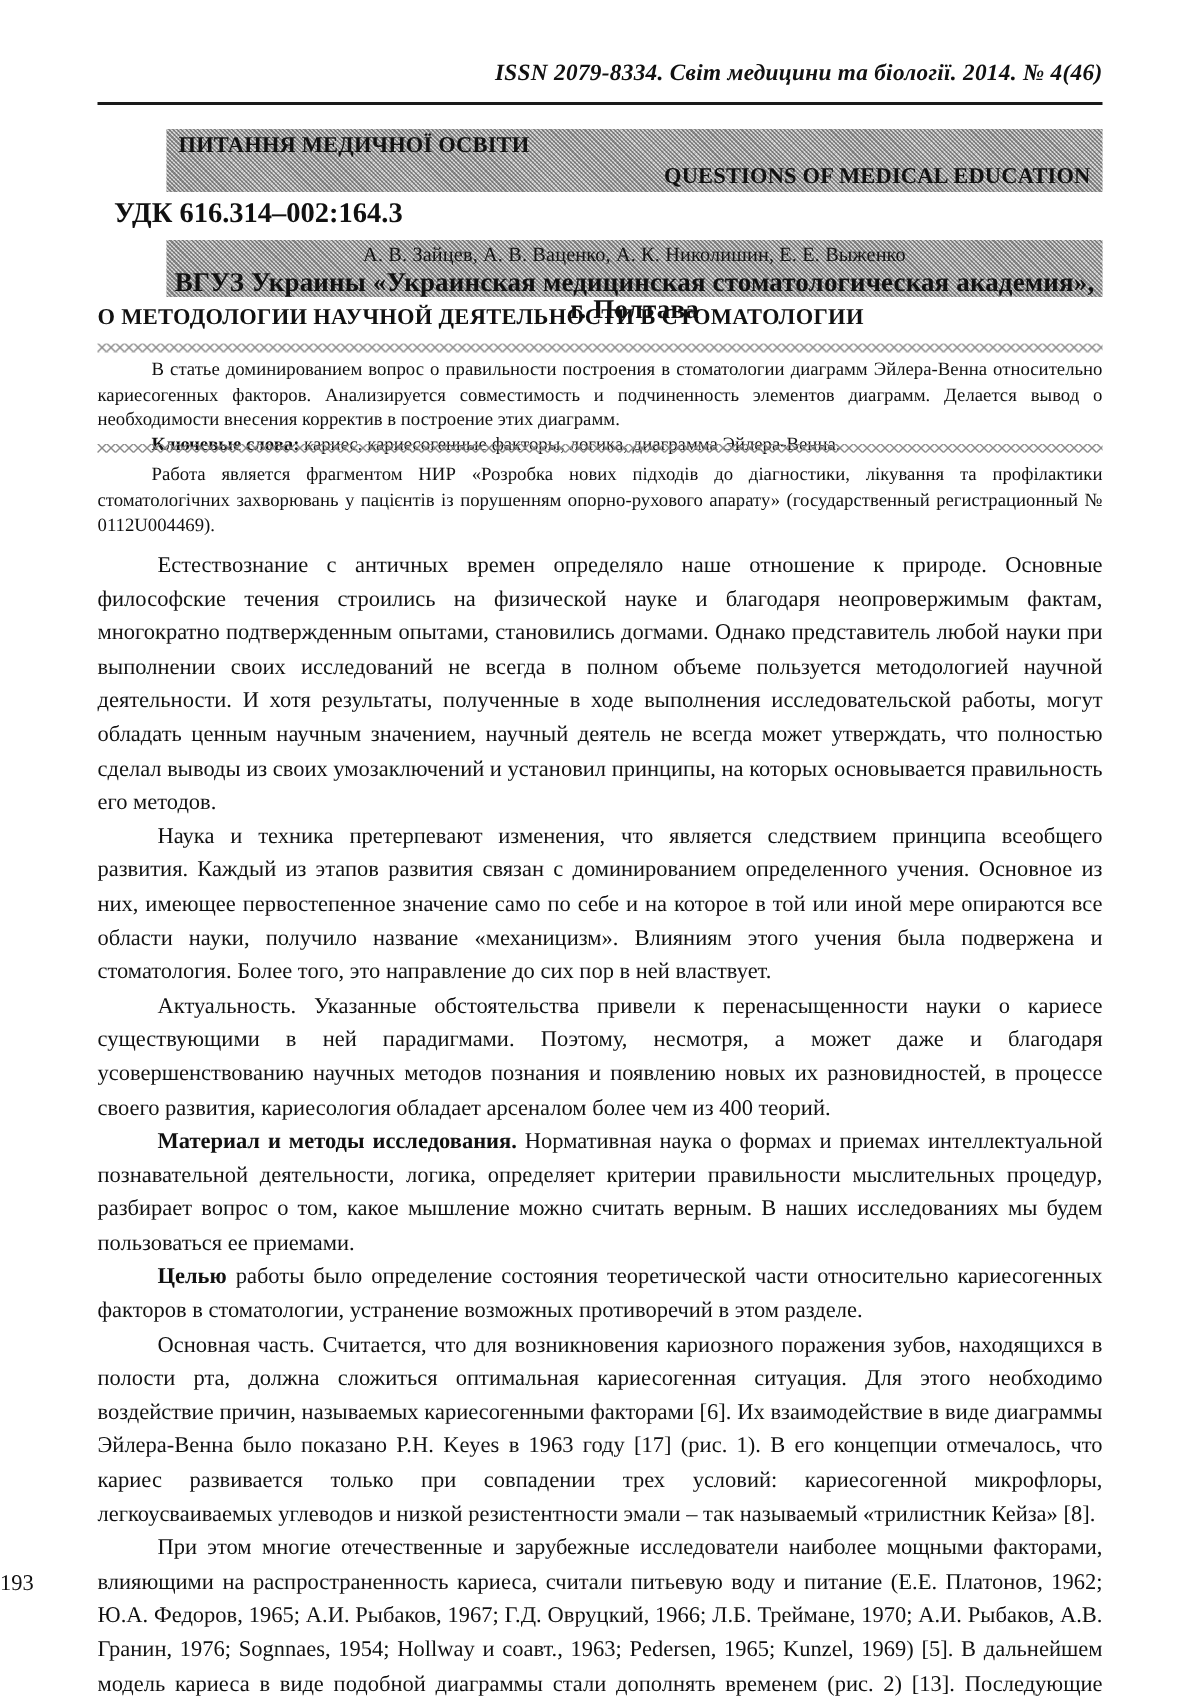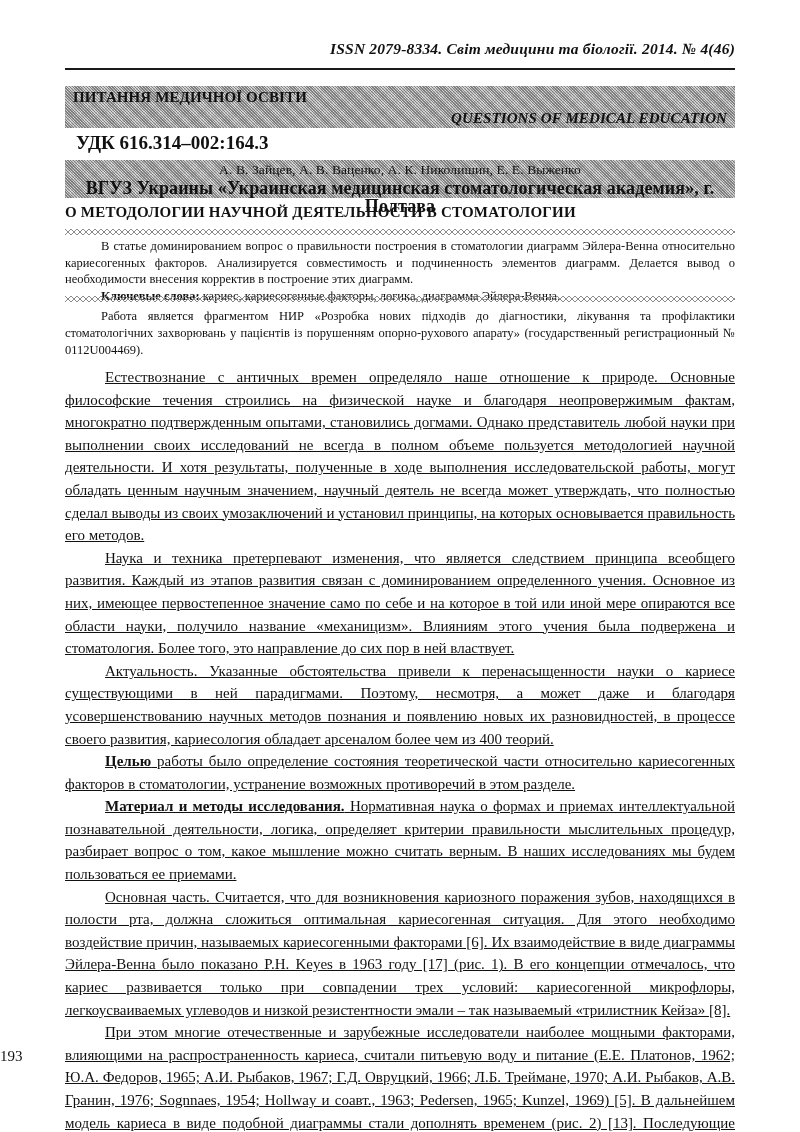--- a/index.html
+++ b/index.html
@@ -53,20 +53,21 @@
       repeating-linear-gradient(45deg,
         rgba(70,70,70,0.55) 0px,
         rgba(70,70,70,0.55) 1px,
         rgba(255,255,255,0) 1px,
         rgba(255,255,255,0) 2px),
       repeating-linear-gradient(-45deg,
         rgba(120,120,120,0.30) 0px,
         rgba(120,120,120,0.30) 1px,
         rgba(255,255,255,0) 1px,
         rgba(255,255,255,0) 2px);
+    margin-left: 46px;
   }
 
   .section-band {
     position: absolute;
     top: 86px;
     left: 65px;
     right: 65px;
     height: 42px;
     box-sizing: border-box;
     padding: 1px 8px 0 8px;
@@ -77,21 +78,20 @@
     line-height: 21px;
     text-align: left;
     letter-spacing: 0.1px;
   }
   .section-band .en-title {
     font-weight: bold;
     font-size: 15px;
     line-height: 21px;
     text-align: right;
     letter-spacing: 0.1px;
-    font-style: italic;
   }
 
   
   .udc {
     position: absolute;
     top: 132px;
     left: 76px;
     font-weight: bold;
     font-size: 19px;
     text-align: right;
@@ -184,21 +184,20 @@
     top: 366px;
     left: 65px;
     right: 65px;
     font-size: 15px;
     line-height: 22.6px;
     text-align: justify;
   }
   .body-text p {
     margin: 0;
     text-indent: 40px;
-    text-decoration: underline;
   }
   .body-text b { font-weight: bold; }
 
   
   .folio {
     position: absolute;
     top: 1048px;
     left: 0;
     width: 800px;
     text-align: left;
@@ -237,21 +236,21 @@
   <div class="zigzag zz-2"></div>
 
   <div class="funding">
     <p>Работа является фрагментом НИР «Розробка нових підходів до діагностики, лікування та профілактики стоматологічних захворювань у пацієнтів із порушенням опорно-рухового апарату» (государственный регистрационный № 0112U004469).</p>
   </div>
 
   <div class="body-text">
     <p>Естествознание с античных времен определяло наше отношение к природе. Основные философские течения строились на физической науке и благодаря неопровержимым фактам, многократно подтвержденным опытами, становились догмами. Однако представитель любой науки при выполнении своих исследований не всегда в полном объеме пользуется методологией научной деятельности. И хотя результаты, полученные в ходе выполнения исследовательской работы, могут обладать ценным научным значением, научный деятель не всегда может утверждать, что полностью сделал выводы из своих умозаключений и установил принципы, на которых основывается правильность его методов.</p>
     <p>Наука и техника претерпевают изменения, что является следствием принципа всеобщего развития. Каждый из этапов развития связан с доминированием определенного учения. Основное из них, имеющее первостепенное значение само по себе и на которое в той или иной мере опираются все области науки, получило название «механицизм». Влияниям этого учения была подвержена и стоматология. Более того, это направление до сих пор в ней властвует.</p>
     <p>Актуальность. Указанные обстоятельства привели к перенасыщенности науки о кариесе существующими в ней парадигмами. Поэтому, несмотря, а может даже и благодаря усовершенствованию научных методов познания и появлению новых их разновидностей, в процессе своего развития, кариесология обладает арсеналом более чем из 400 теорий.</p>
+    <p><b>Материал и методы исследования.</b><span> Нормативная наука о формах и приемах интеллектуальной познавательной деятельности, логика, определяет критерии правильности мыслительных процедур, разбирает вопрос о том, какое мышление можно считать верным. В наших исследованиях мы будем пользоваться ее приемами.</span></p>
     <p><b>Целью</b><span> работы было определение состояния теоретической части относительно кариесогенных факторов в стоматологии, устранение возможных противоречий в этом разделе.</span></p>
-    <p><b>Материал и методы исследования.</b><span> Нормативная наука о формах и приемах интеллектуальной познавательной деятельности, логика, определяет критерии правильности мыслительных процедур, разбирает вопрос о том, какое мышление можно считать верным. В наших исследованиях мы будем пользоваться ее приемами.</span></p>
     <p>Основная часть. Считается, что для возникновения кариозного поражения зубов, находящихся в полости рта, должна сложиться оптимальная кариесогенная ситуация. Для этого необходимо воздействие причин, называемых кариесогенными факторами [6]. Их взаимодействие в виде диаграммы Эйлера-Венна было показано P.H. Keyes в 1963 году [17] (рис. 1). В его концепции отмечалось, что кариес развивается только при совпадении трех условий: кариесогенной микрофлоры, легкоусваиваемых углеводов и низкой резистентности эмали – так называемый «трилистник Кейза» [8].</p>
     <p>При этом многие отечественные и зарубежные исследователи наиболее мощными факторами, влияющими на распространенность кариеса, считали питьевую воду и питание (Е.Е. Платонов, 1962; Ю.А. Федоров, 1965; А.И. Рыбаков, 1967; Г.Д. Овруцкий, 1966; Л.Б. Треймане, 1970; А.И. Рыбаков, А.В. Гранин, 1976; Sognnaes, 1954; Hollway и соавт., 1963; Pedersen, 1965; Kunzel, 1969) [5]. В дальнейшем модель кариеса в виде подобной диаграммы стали дополнять временем (рис. 2) [13]. Последующие модели все более усложняются и становятся похожими на интерпретацию развития механизма кариозного процесса – патогенез кариеса зубов (рис. 3-4). Новое направление кариесологии, превентивная терапия кариеса, привело к тому, что факторы риска кариеса разбиты на 5 групп, включающие их определенное количество (рис. 5).</p>
   </div>
 
   <div class="folio">193</div>
 
 </div>
 
 </body></html>

